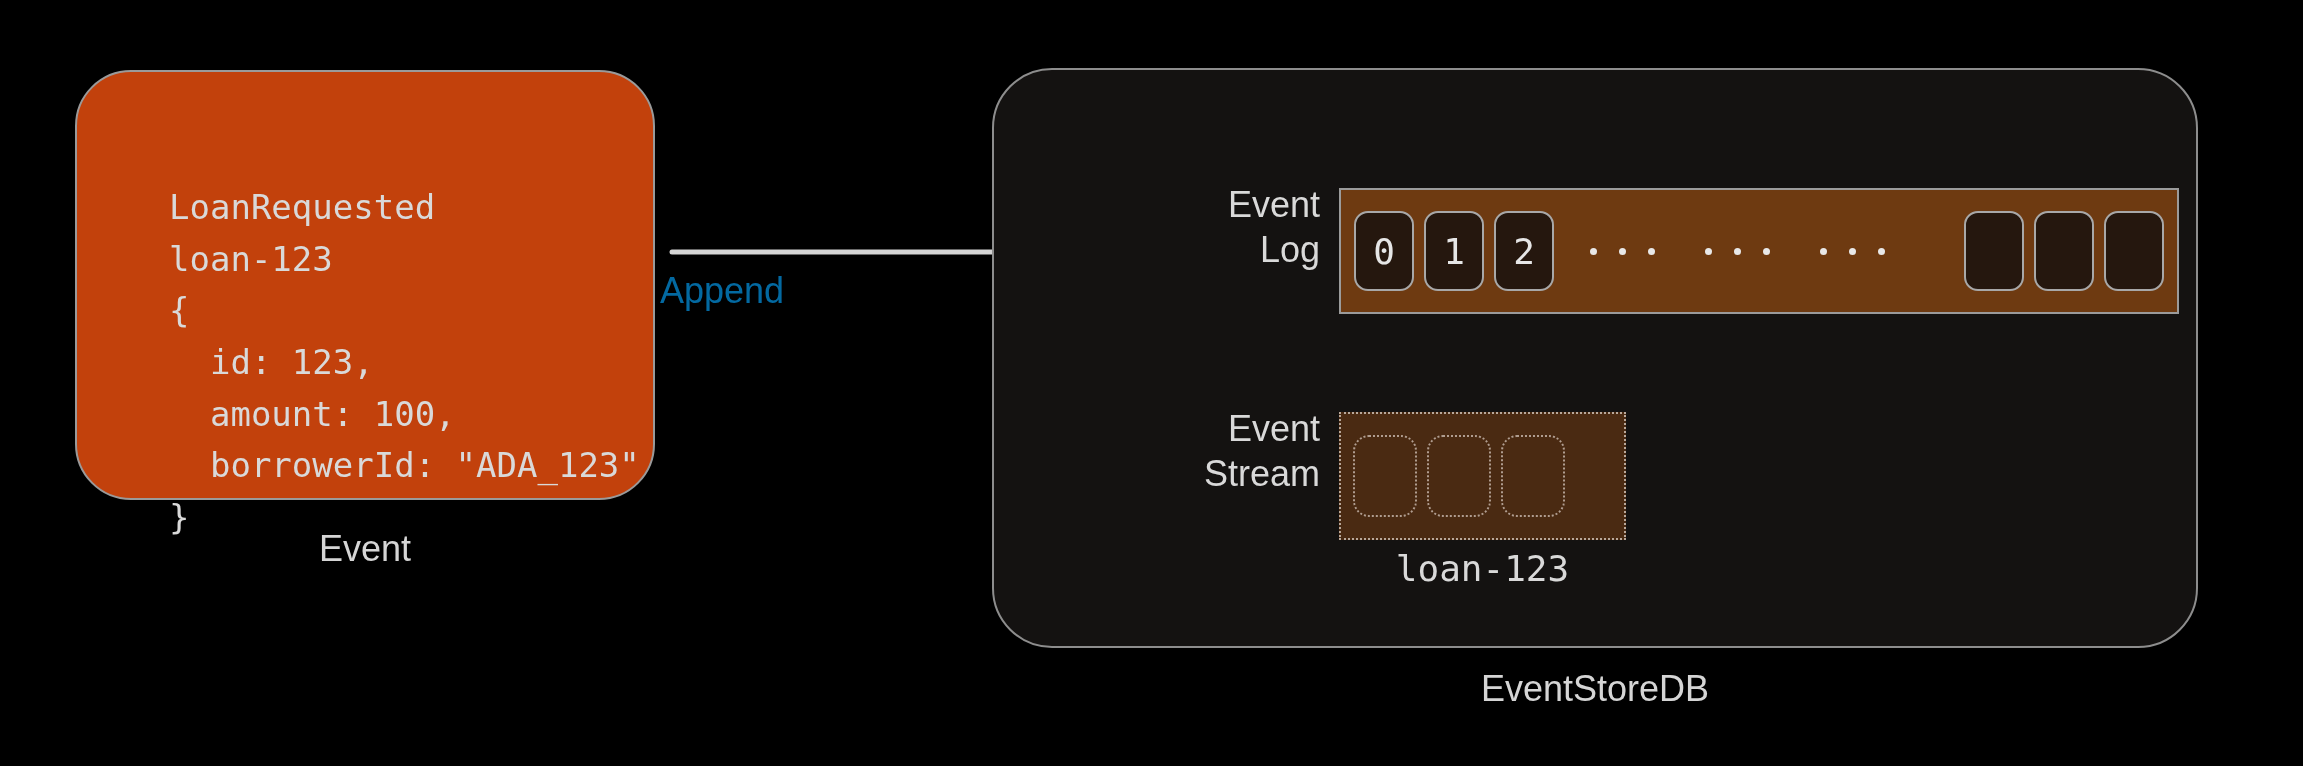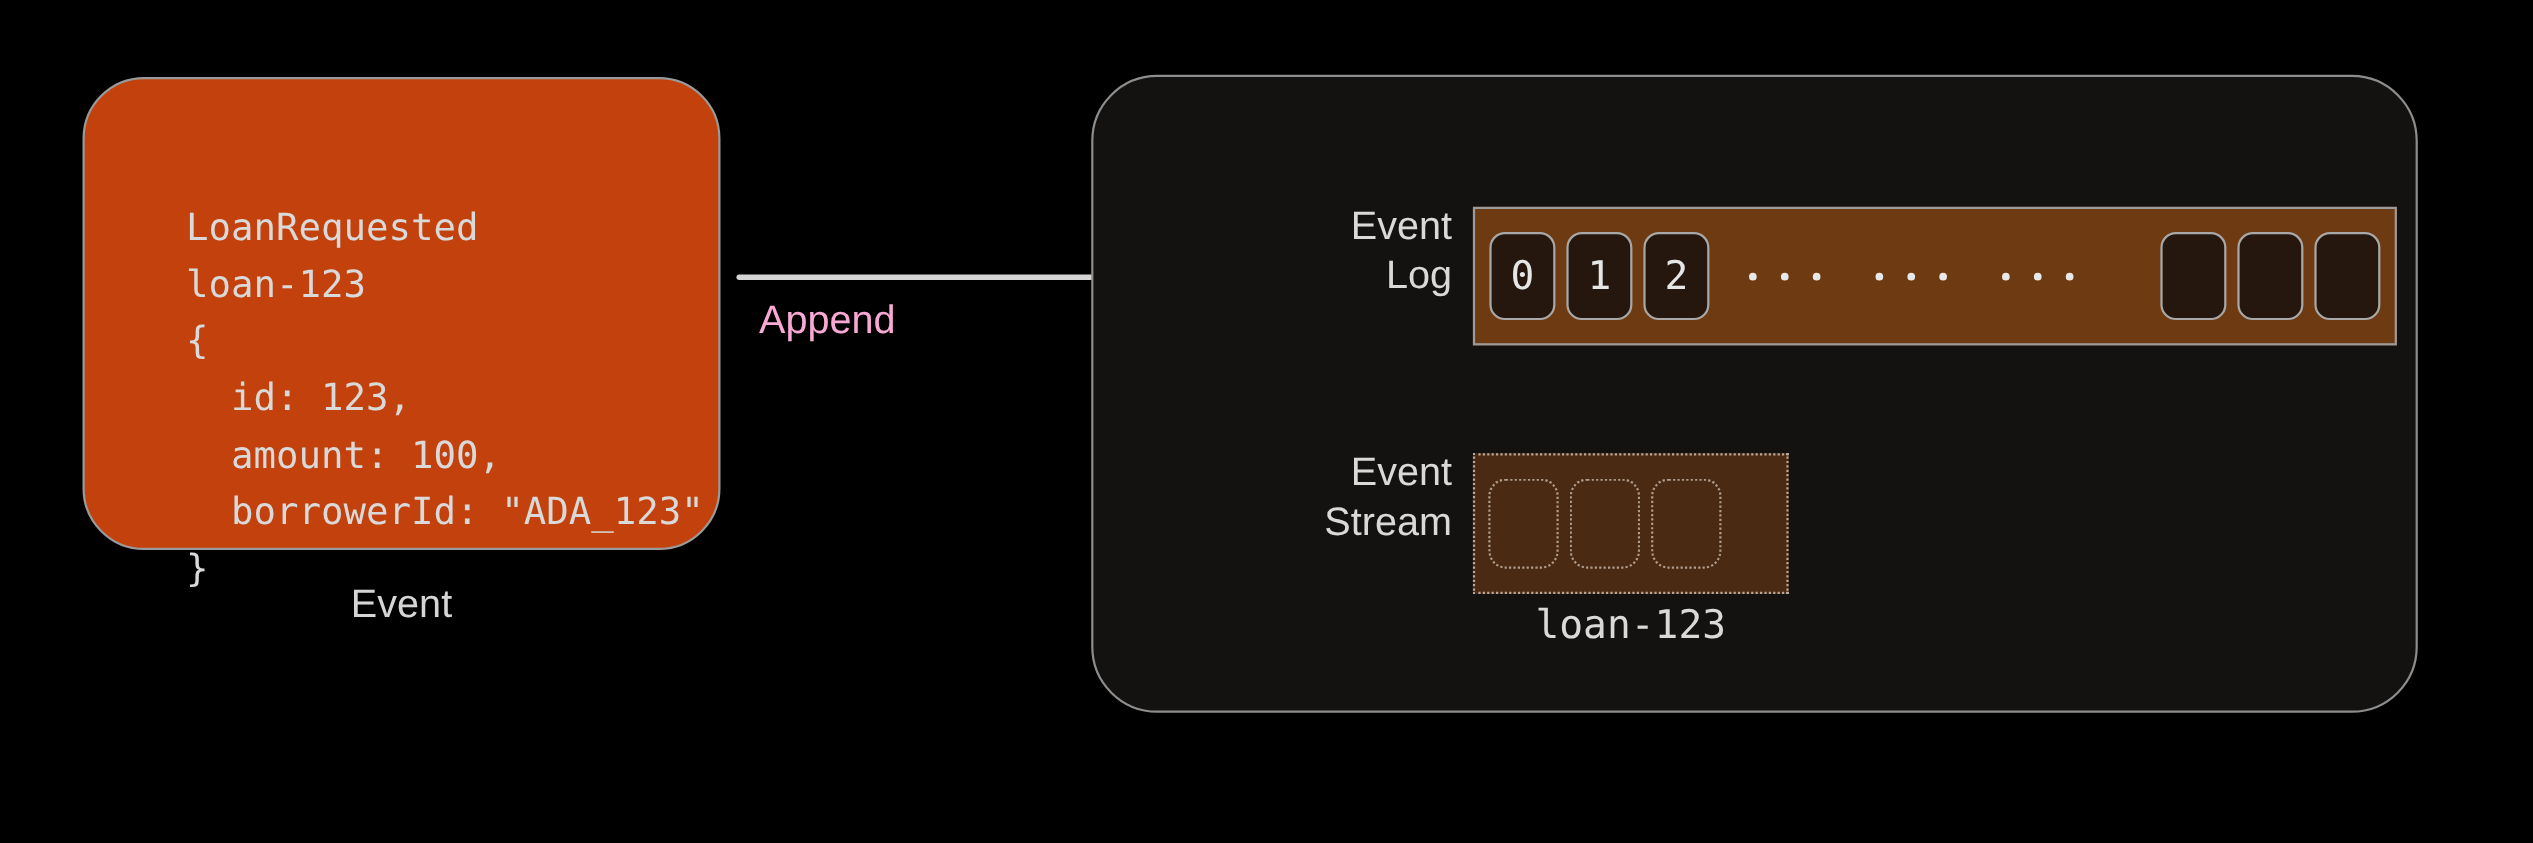--- a/index.html
+++ b/index.html
@@ -64,24 +64,24 @@
   #arrow-svg {
     position: absolute;
     left: 0;
     top: 0;
     width: 2303px;
     height: 766px;
     pointer-events: none;
   }
   #append-label {
     position: absolute;
-    left: 690px;
+    left: 660px;
     top: 270px;
     font-size: 36px;
-    color: #f9a8d4;
+    color: #0369a1;
     white-space: nowrap;
   }
 
   
   .esdb-box {
     position: absolute;
     left: 992px;
     top: 68px;
     width: 1206px;
     height: 580px;
@@ -265,14 +265,15 @@
   <div class="row-label" id="event-stream-label">Event
 Stream</div>
 
   <div class="stream-bar">
     <div class="stream-cell"></div>
     <div class="stream-cell"></div>
     <div class="stream-cell"></div>
   </div>
   <div class="caption" id="stream-caption">loan-123</div>
 
+  <div class="caption" id="esdb-caption">EventStoreDB</div>
 
 </div>
 
 </body></html>

